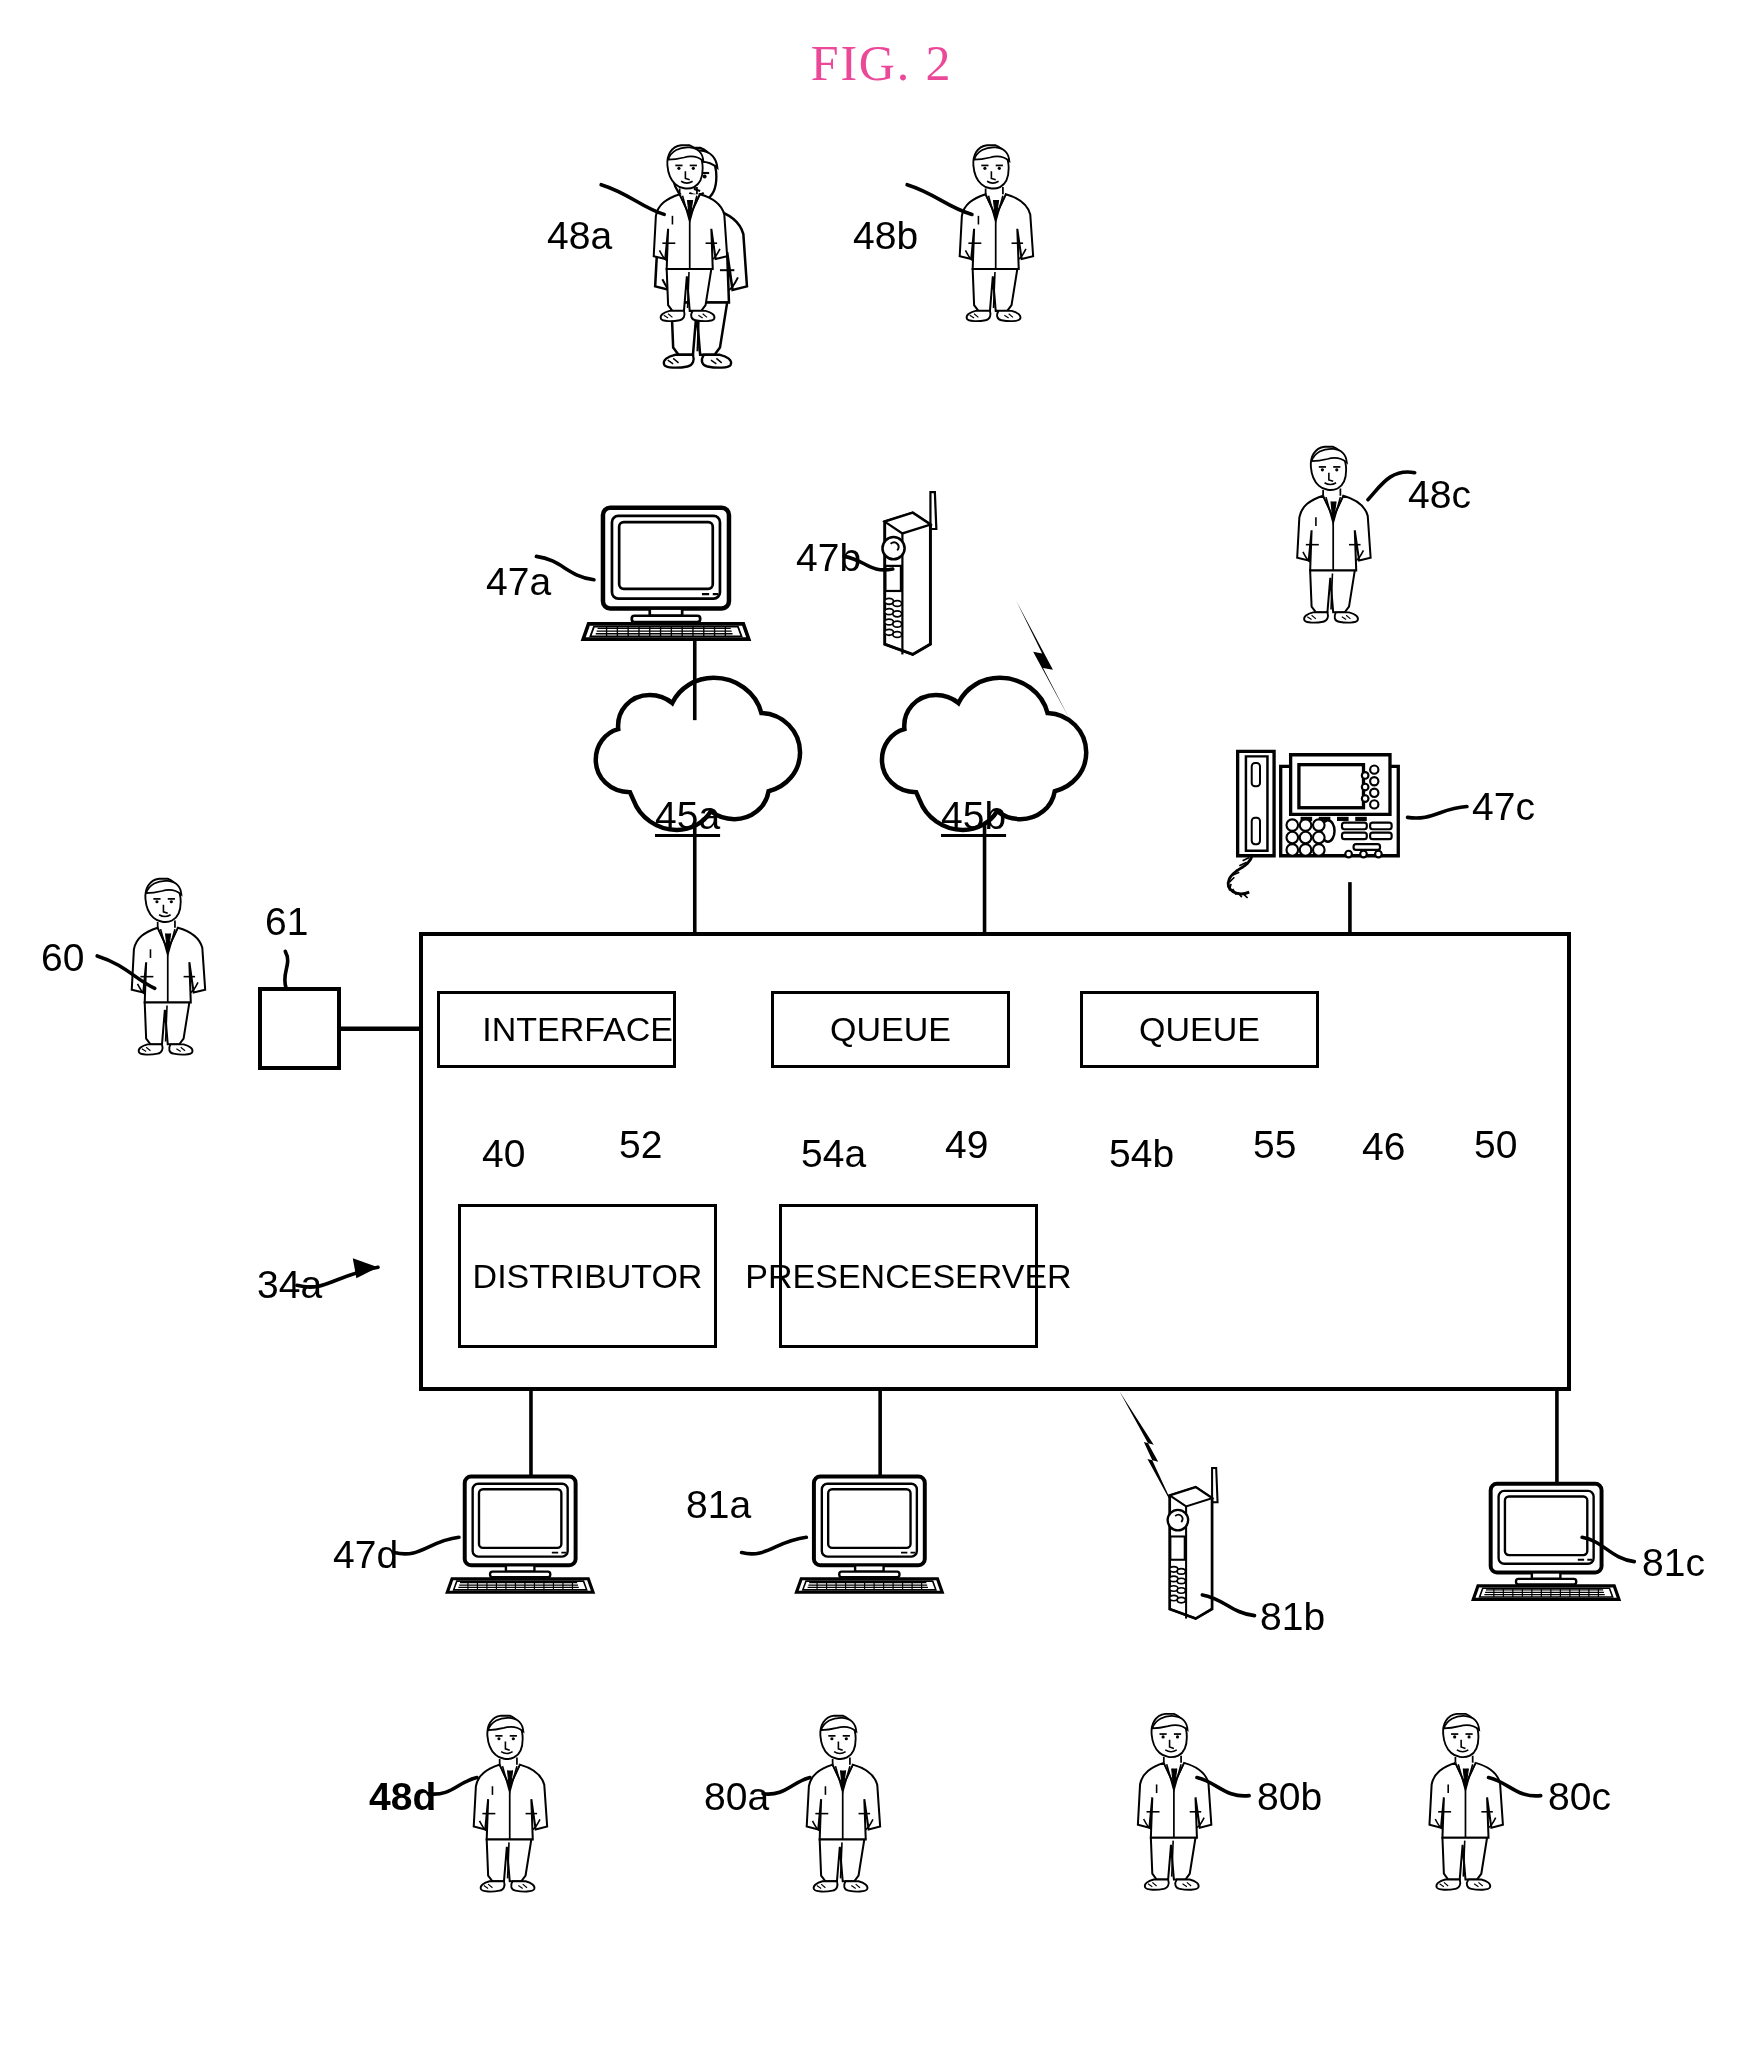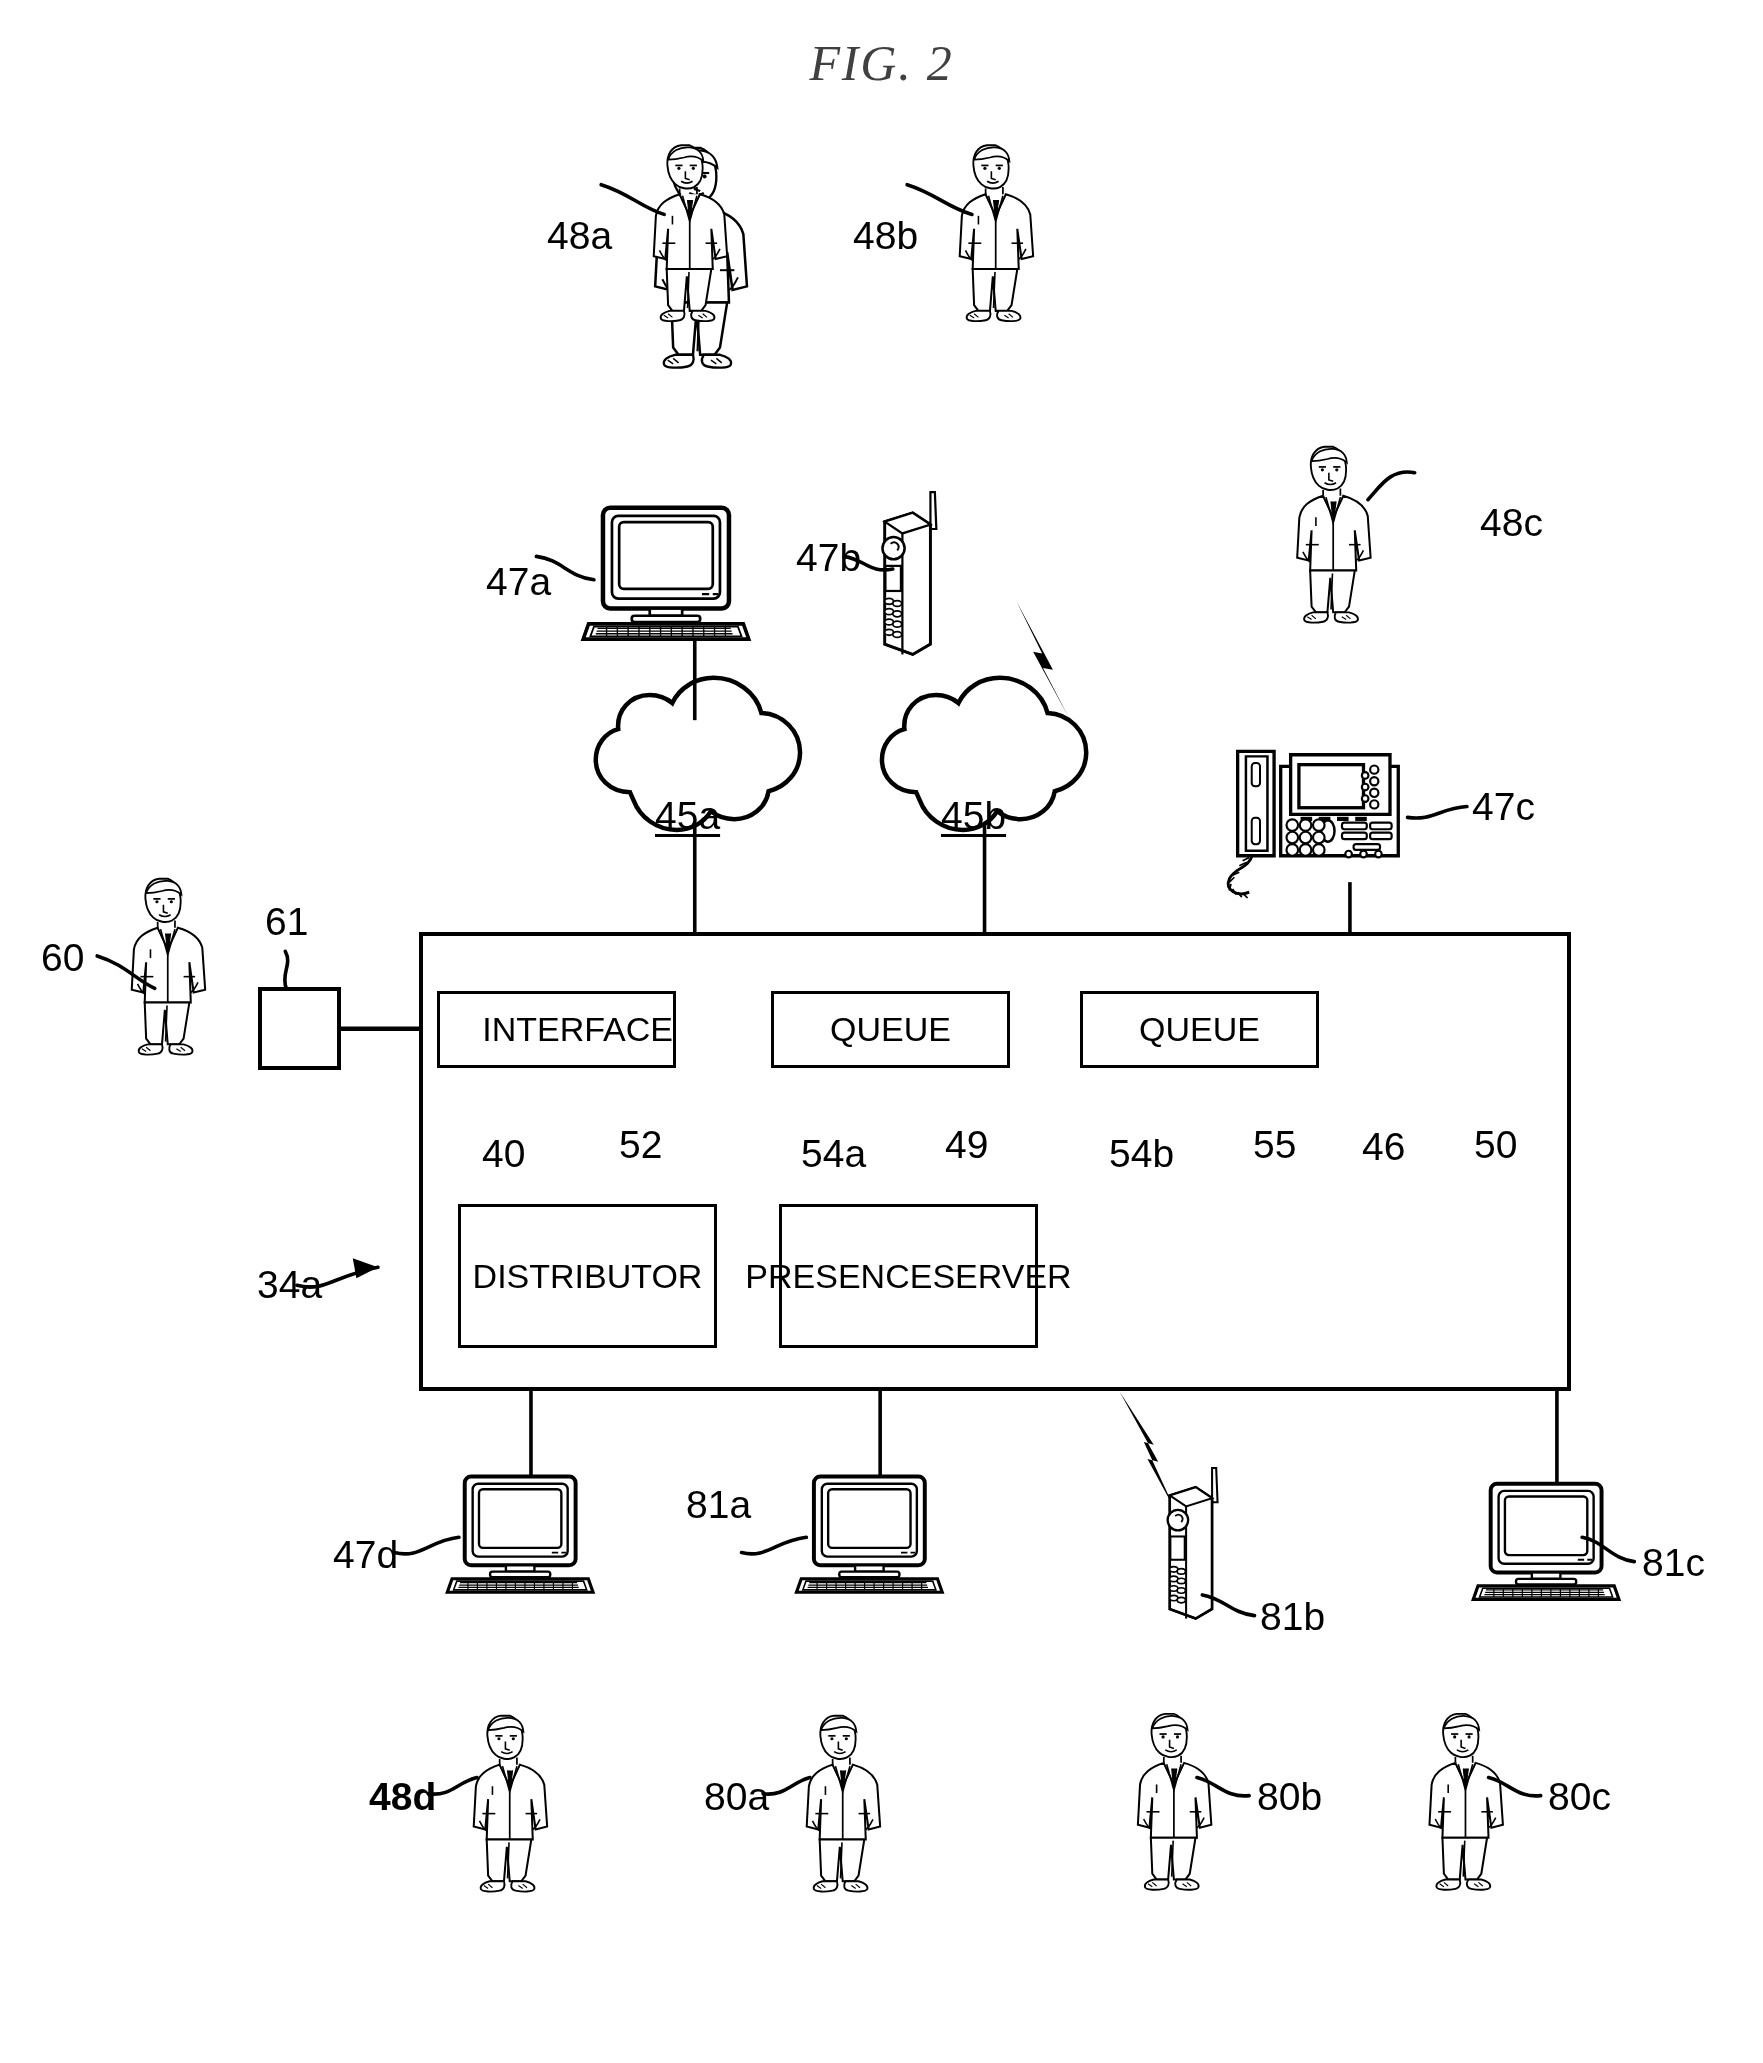--- a/index.html
+++ b/index.html
@@ -15,24 +15,23 @@
     font-family: "Liberation Sans", sans-serif;
     overflow: hidden;
   }
   .fig-title {
     position: absolute;
     left: 0;
     top: 34px;
     width: 1763px;
     text-align: center;
     font-family: "Liberation Serif", serif;
-    font-style: italic;
     font-size: 50px;
     letter-spacing: 1.8px;
-    color: #404040;
+    color: #ec4899;
   }
   .ref {
     position: absolute;
     font-family: "Liberation Sans", sans-serif;
     font-size: 39px;
     color: #000;
     white-space: nowrap;
     letter-spacing: 0px;
   }
   .ref-u {
@@ -410,21 +409,21 @@
   <div class="box-label" style="left:779px; top:1204px; width:259px; height:144px; flex-direction:row;">
     <span>PRESENCE</span>
     <span>SERVER</span>
   </div>
 
 
   <div class="main-box" style="left:258px; top:987px; width:83px; height:83px;"></div>
 
   <div class="ref" style="left:547px; top:214px;">48a</div>
   <div class="ref" style="left:853px; top:214px;">48b</div>
-  <div class="ref" style="left:1480px; top:473px;margin-top:28px;">48c</div>
+  <div class="ref" style="left:1408px; top:473px;">48c</div>
   <div class="ref" style="left:41px;  top:936px;">60</div>
 
   <div class="ref" style="left:265px; top:900px;">61</div>
   <div class="ref" style="left:257px; top:1263px;">34a</div>
 
   <div class="ref" style="left:486px; top:560px;">47a</div>
   <div class="ref" style="left:796px; top:536px;">47b</div>
   <div class="ref" style="left:1472px; top:785px;">47c</div>
 
   <div class="ref ref-u" style="left:655px; top:794px;">45a</div>

